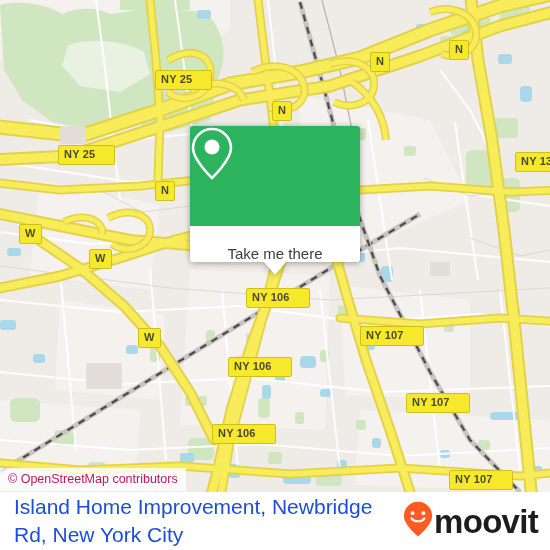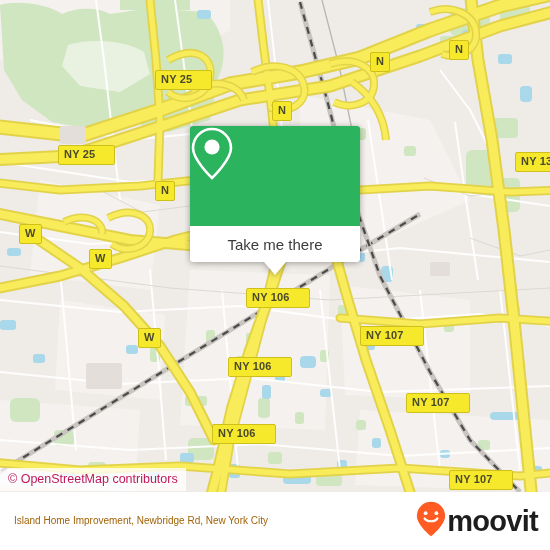--- a/index.html
+++ b/index.html
@@ -47,47 +47,47 @@
     filter:drop-shadow(0 1px 3px rgba(0,0,0,.35));
   }
   .card-green{
     height:100px;background:#2bb35e;
     border-radius:3px 3px 0 0;
     display:flex;align-items:center;justify-content:center;
   }
   .card-foot{
     position:relative;background:#fff;height:36px;
     border-radius:0 0 3px 3px;
-    display:flex;align-items:center;justify-content:center;
+    display:flex;align-items:flex-end;justify-content:center;
   }
   .card-foot .lbl{font-size:15px;color:#3c3c3c;}
   .tail{
     position:absolute;left:50%;top:36px;margin-left:-11px;
     width:0;height:0;
     border-left:11px solid transparent;
     border-right:11px solid transparent;
     border-top:13px solid #ffffff;
   }
 
   
   .caption{
     position:absolute;left:0;top:492px;width:550px;height:58px;
     background:#fff;
     display:flex;align-items:center;
     box-sizing:border-box;
     padding:0 12px 0 14px;
   }
   .caption-text{
     flex:1;
-    font-size:10px;line-height:1.35;color:#a16207;
+    font-size:21px;line-height:1.35;color:#1d4ed8;
     padding-right:8px;
   }
   .brand{display:flex;align-items:center;gap:1px;flex:0 0 auto;}
   .brand-word{
-    font-size:29px;font-weight:bold;color:#1d1d1d;
+    font-size:33px;font-weight:bold;color:#1d1d1d;
     letter-spacing:-0.7px;line-height:1;
   }
 </style>
 </head>
 <body>
 
 <div id="root">
 
   <div class="map">
 

